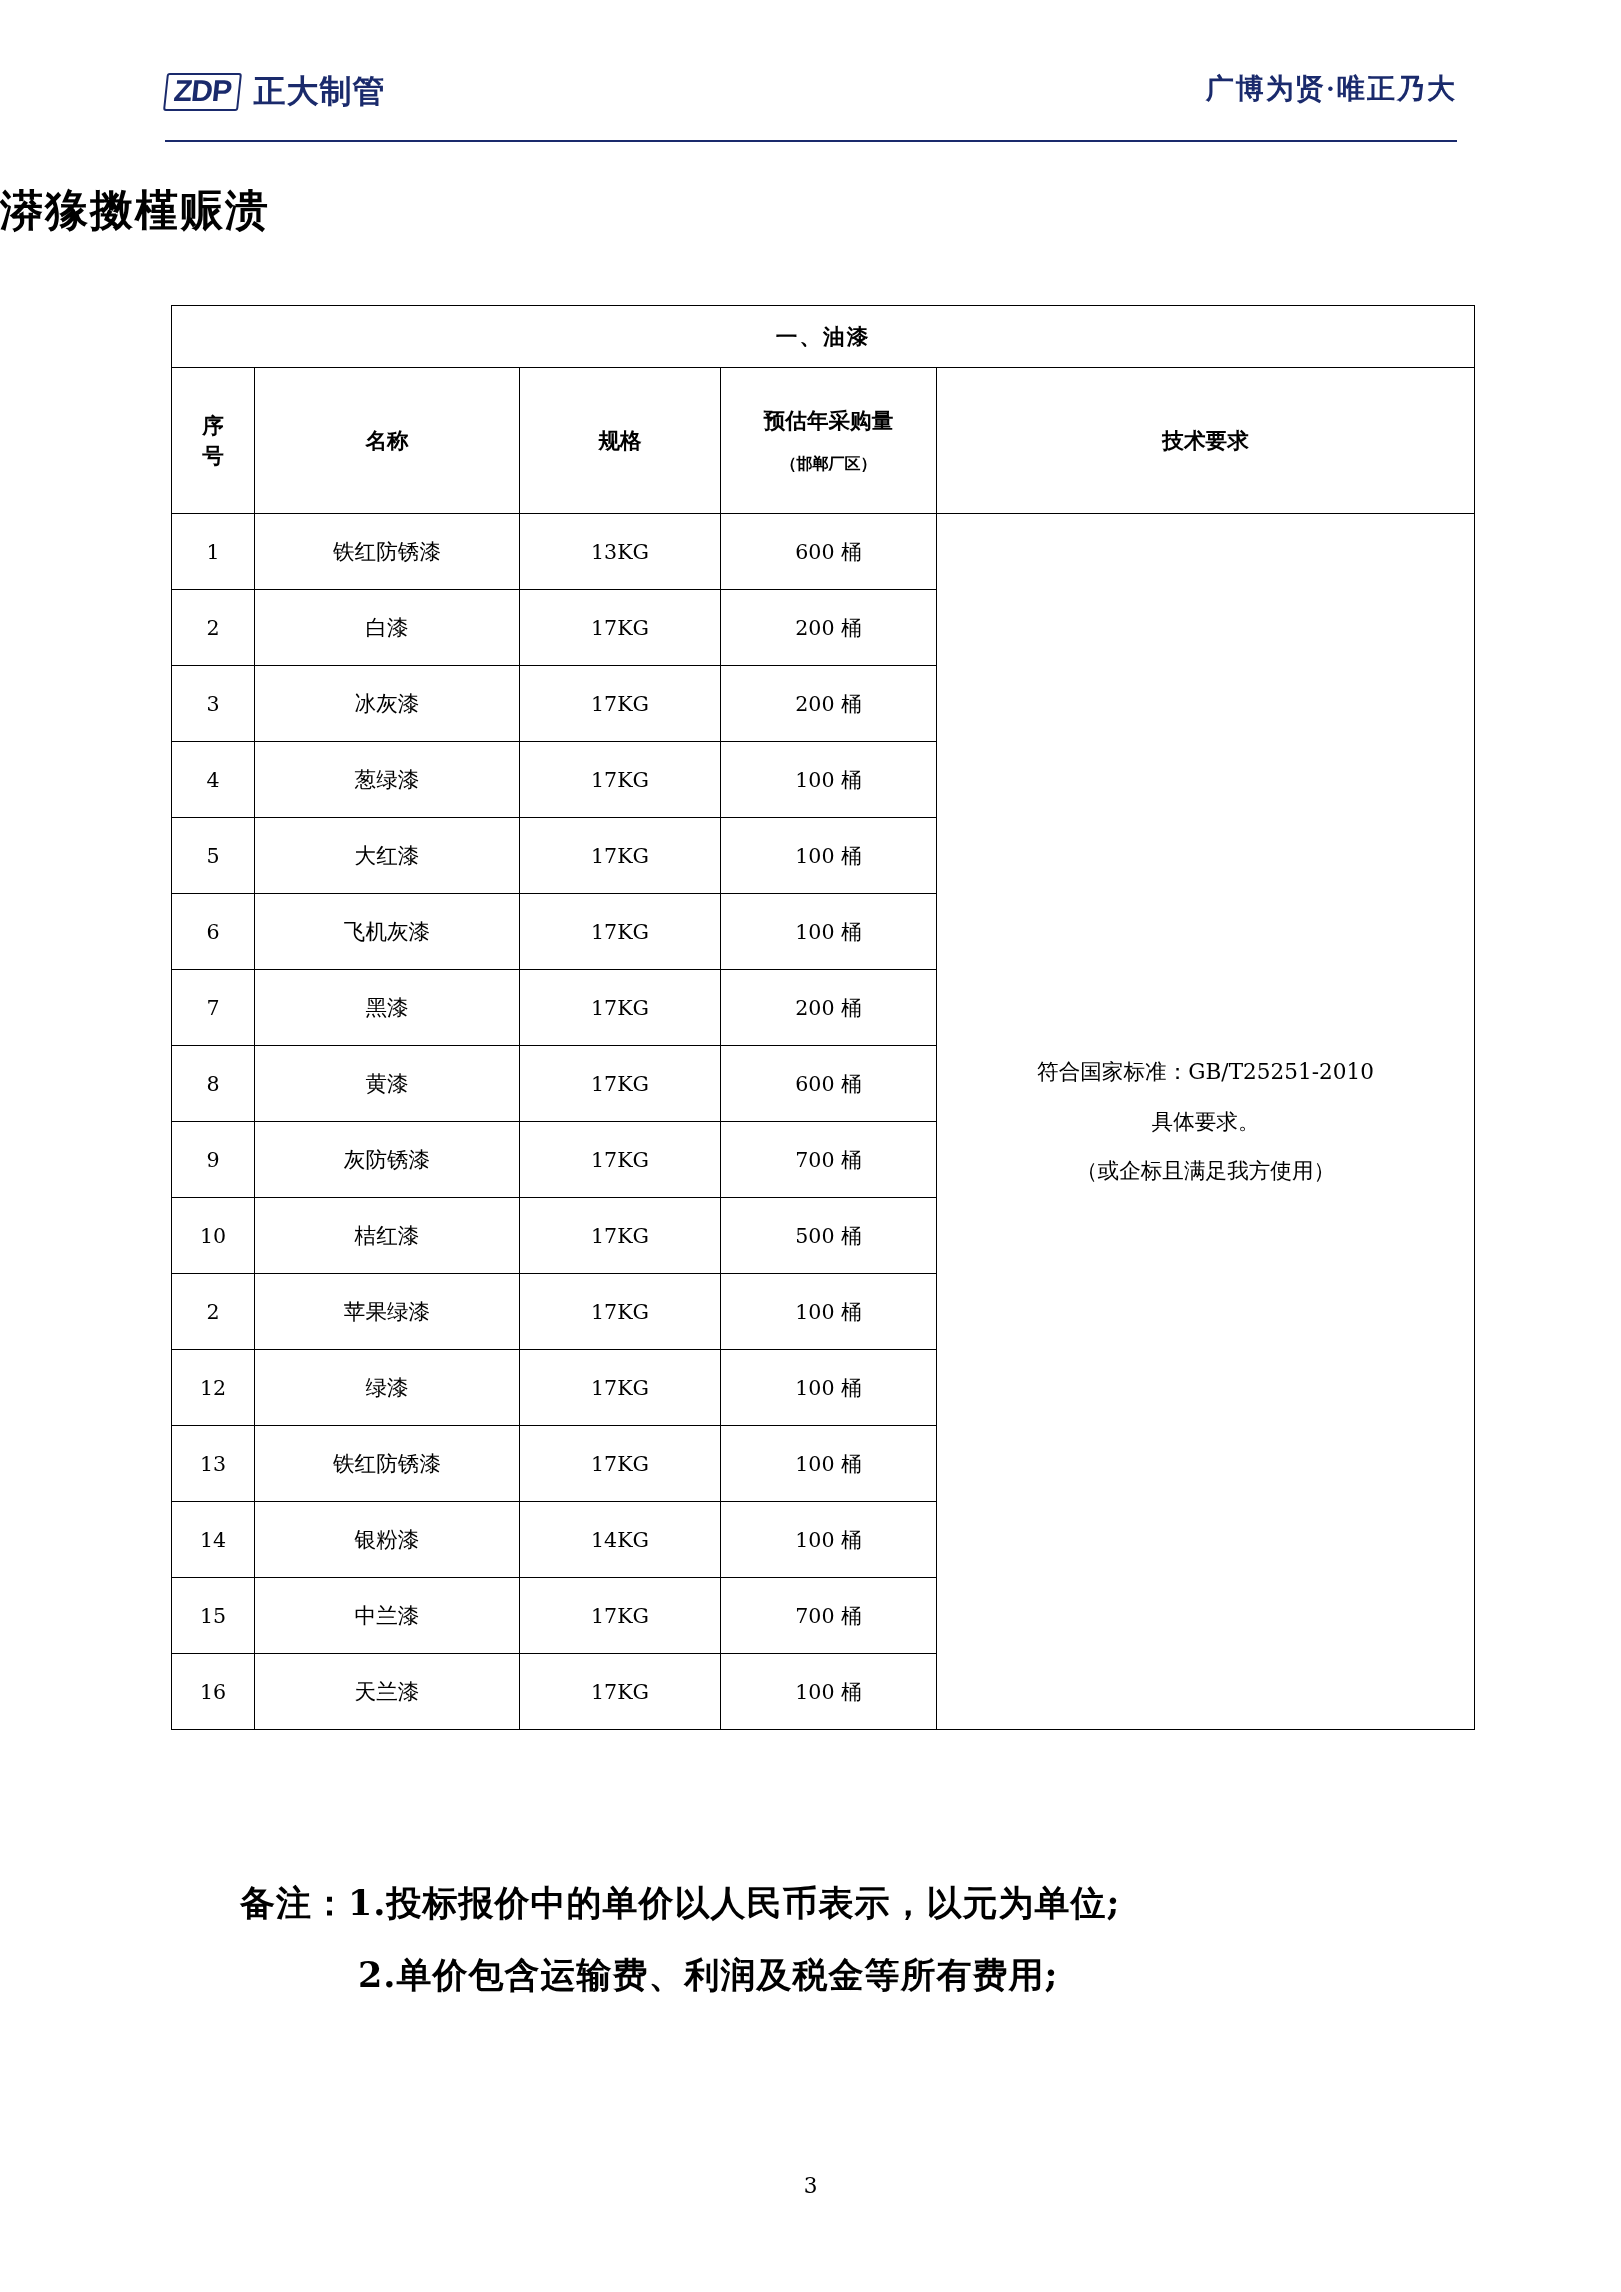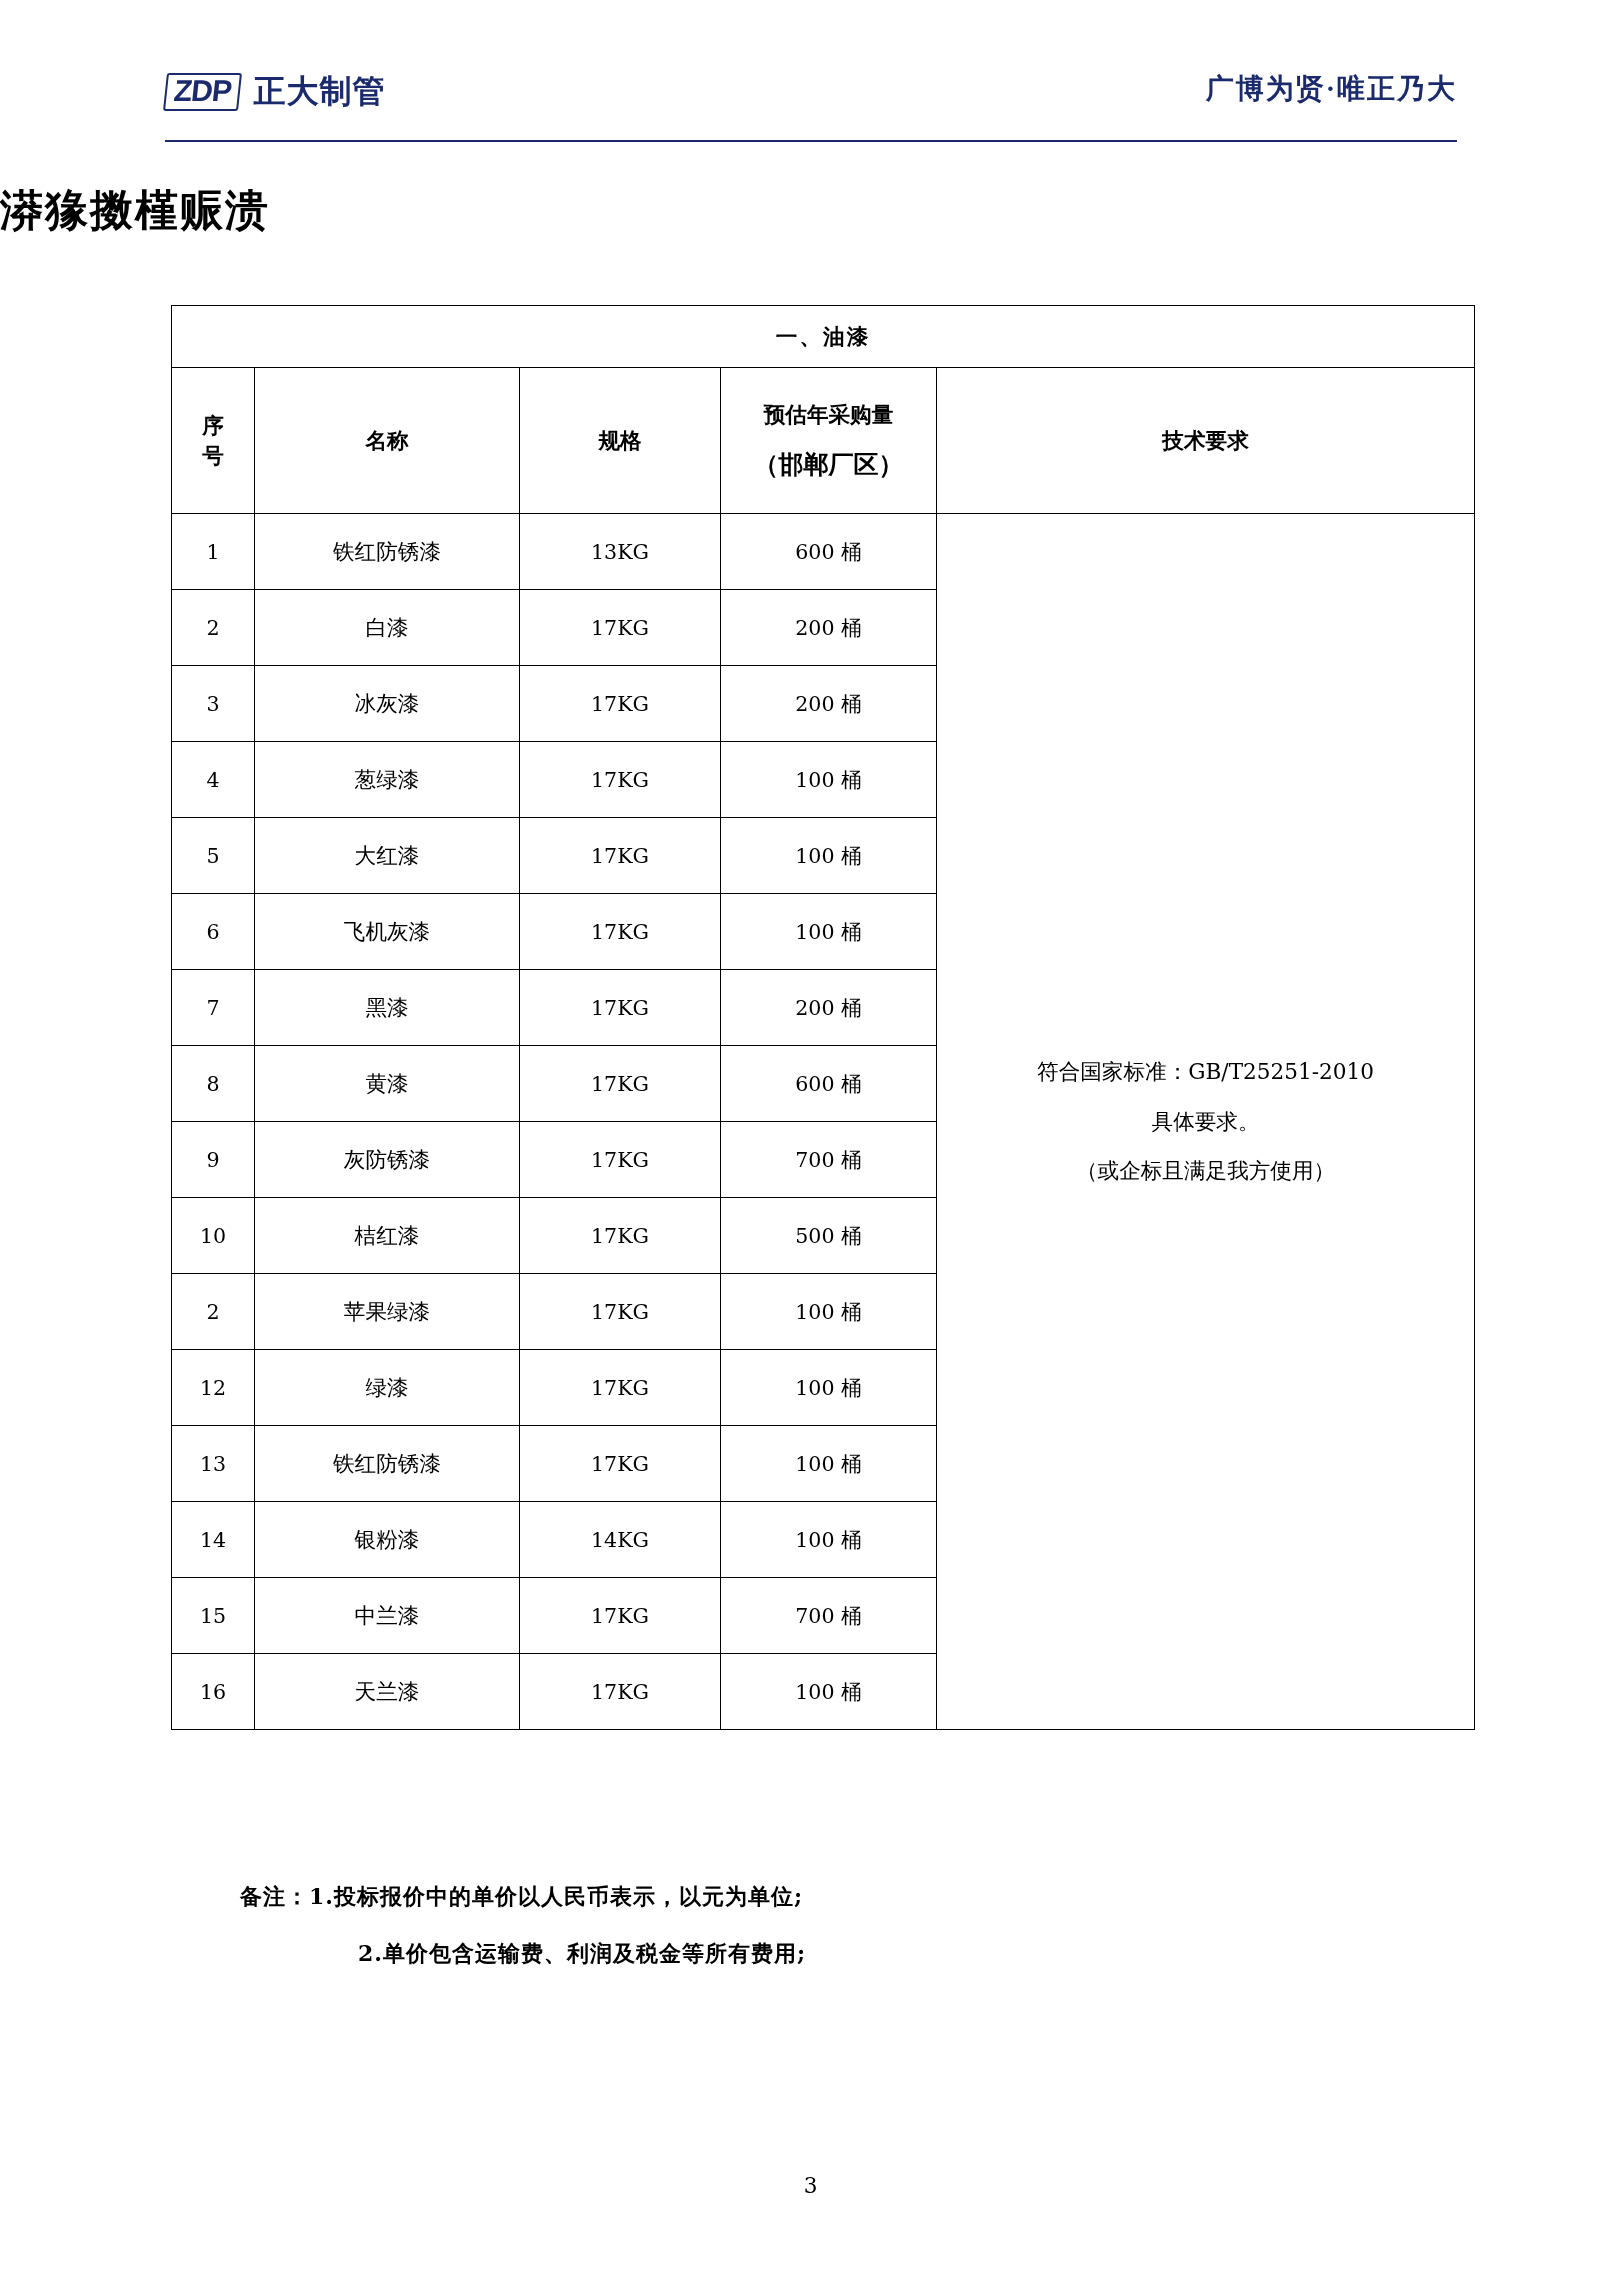--- a/index.html
+++ b/index.html
@@ -120,21 +120,21 @@
   .head-row td {
     height: 145px;
     font-weight: bold;
     font-size: 22.5px;
   }
   .head-idx {
     line-height: 1.35;
     font-weight: bold;
   }
   .head-qty-l1 { display: block; }
-  .head-qty-l2 { display: block; margin-top: 19.6px; font-size: 25px; }
+  .head-qty-l2 { display: block; margin-top: 19.6px; font-size: 16px; }
   .body-row td {
     height: 75px;
     font-size: 22.5px;
   }
   .body-row td.num {
     font-family: "DejaVu Serif", serif;
     font-size: 20.6px;
   }
   .tech-cell {
     font-size: 25.5px;
@@ -143,21 +143,21 @@
   }
   .tech-cell .l1 { display:block; }
   .tech-cell .l2 { display:block; }
   .tech-cell .l3 { display:block; }
   
   .notes {
     position: absolute;
     top: 1884px;
     left: 240px;
     width: 1176px;
-    font-size: 22px;
+    font-size: 35px;
     font-family: "DejaVu Serif", serif;
     line-height: 1.1;
   }
   .notes .line1 {
     font-weight: bold;
     letter-spacing: 1px;
   }
   .notes .line1 .lbl { font-weight: bold; }
   .notes .line2 {
     margin-top: 33px;

